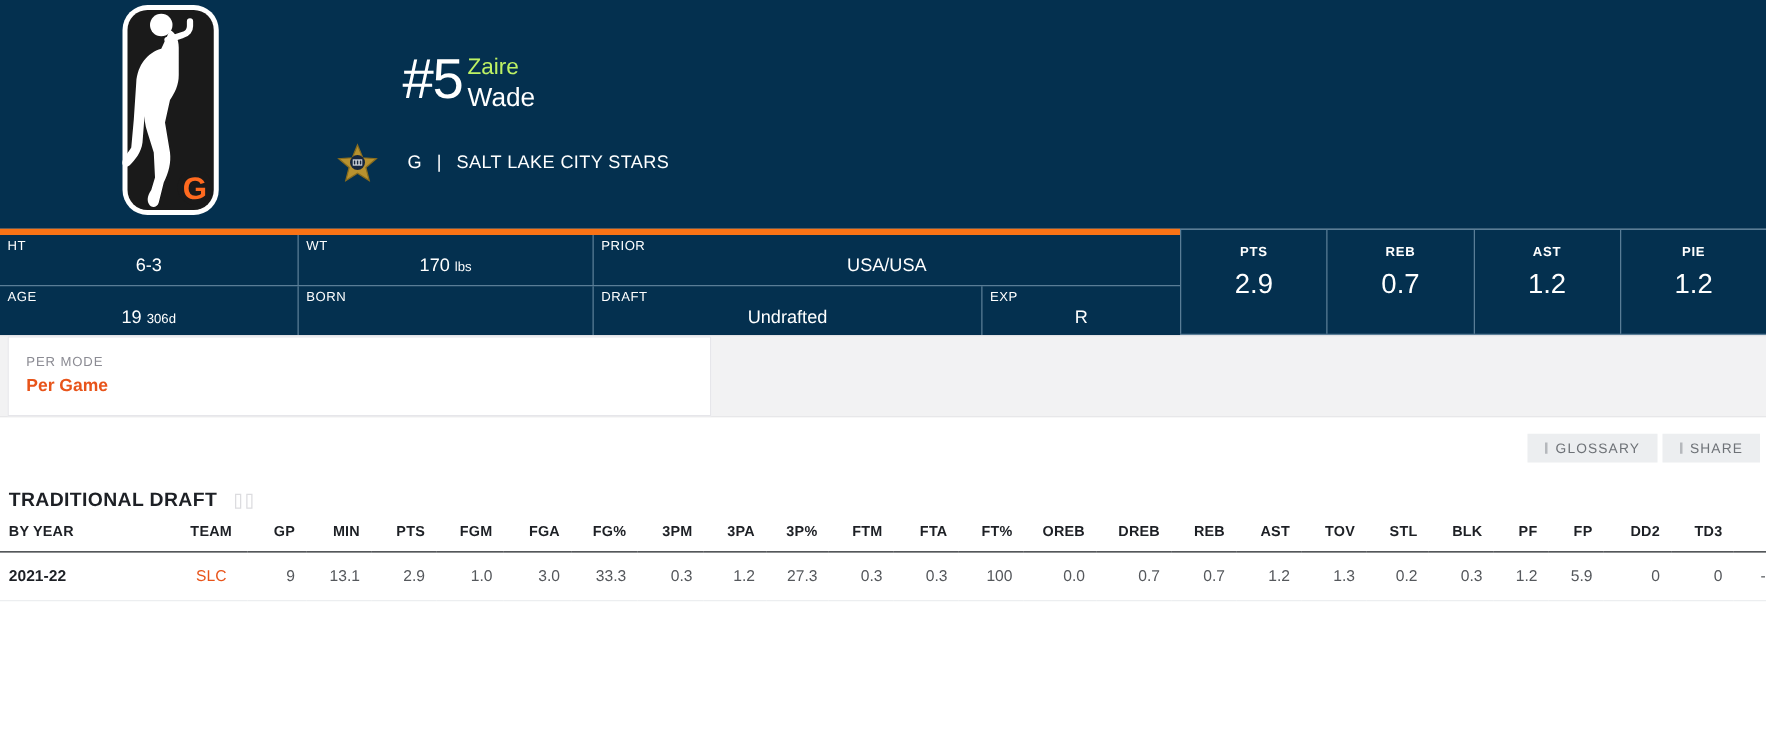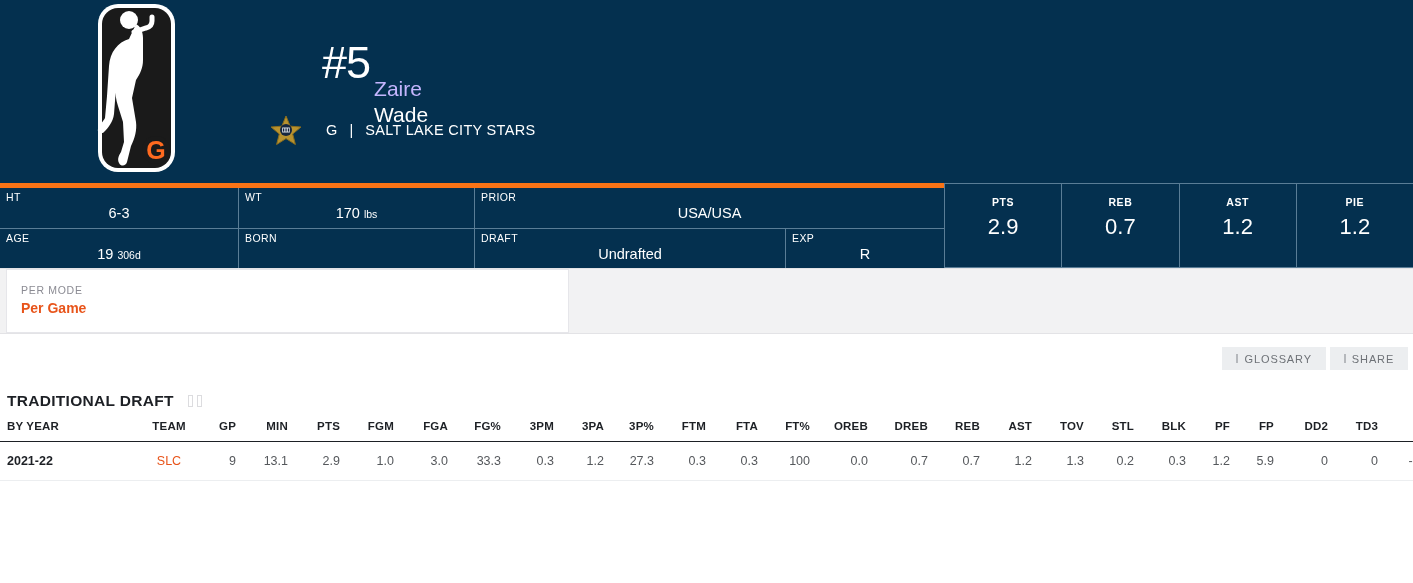--- a/index.html
+++ b/index.html
@@ -44,25 +44,24 @@
     line-height: 50px;
     letter-spacing: -1px;
     white-space: nowrap;
   }
   .name-stack {
     margin-left: 4px;
     margin-top: 2px;
     line-height: 26px;
   }
   .first-name {
-    color: #c4b5fd;
-    font-size: 21px;
+    color: #bef264;
+    font-size: 18px;
     font-weight: 400;
     display: block;
-    margin-top: 36px;
   }
   .last-name {
     color: #ffffff;
     font-size: 21px;
     font-weight: 400;
     display: block;
   }
 
   .team-line {
     position: absolute;
@@ -272,21 +271,21 @@
     height: 23px;
     background: #eceef0;
     border: none;
     color: #6e7277;
     font-family: "Liberation Sans", sans-serif;
     font-size: 11px;
     letter-spacing: .9px;
     cursor: pointer;
     display: flex;
     align-items: center;
-    justify-content: center;
+    justify-content: flex-start;
     padding: 0 14px;
   }
   .btn-glossary { right: 87px; width: 104px; }
   .btn-share { right: 5px; width: 78px; }
   .box-glyph {
     display: inline-block;
     width: 7px; height: 9px;
     border: 1px solid #b5b8bc;
     margin-right: 6px;
     box-sizing: border-box;

